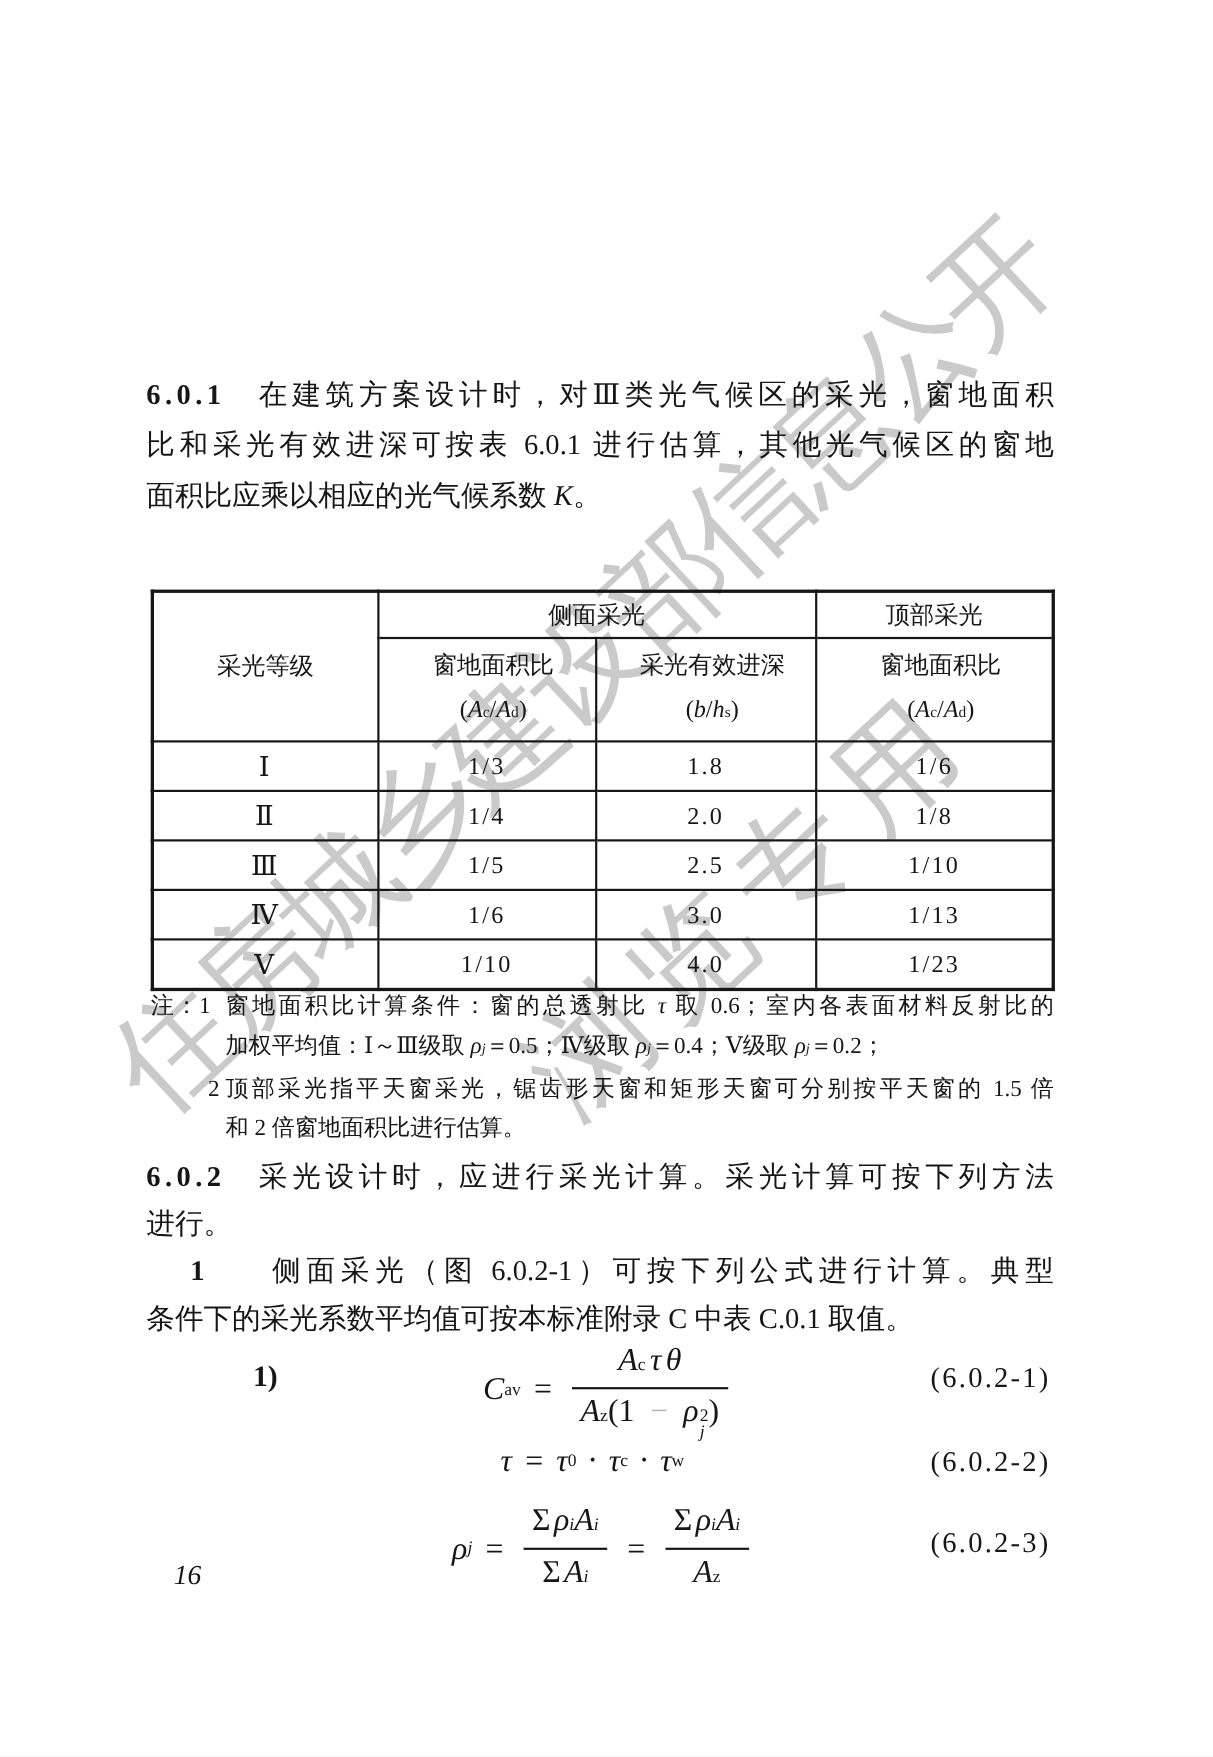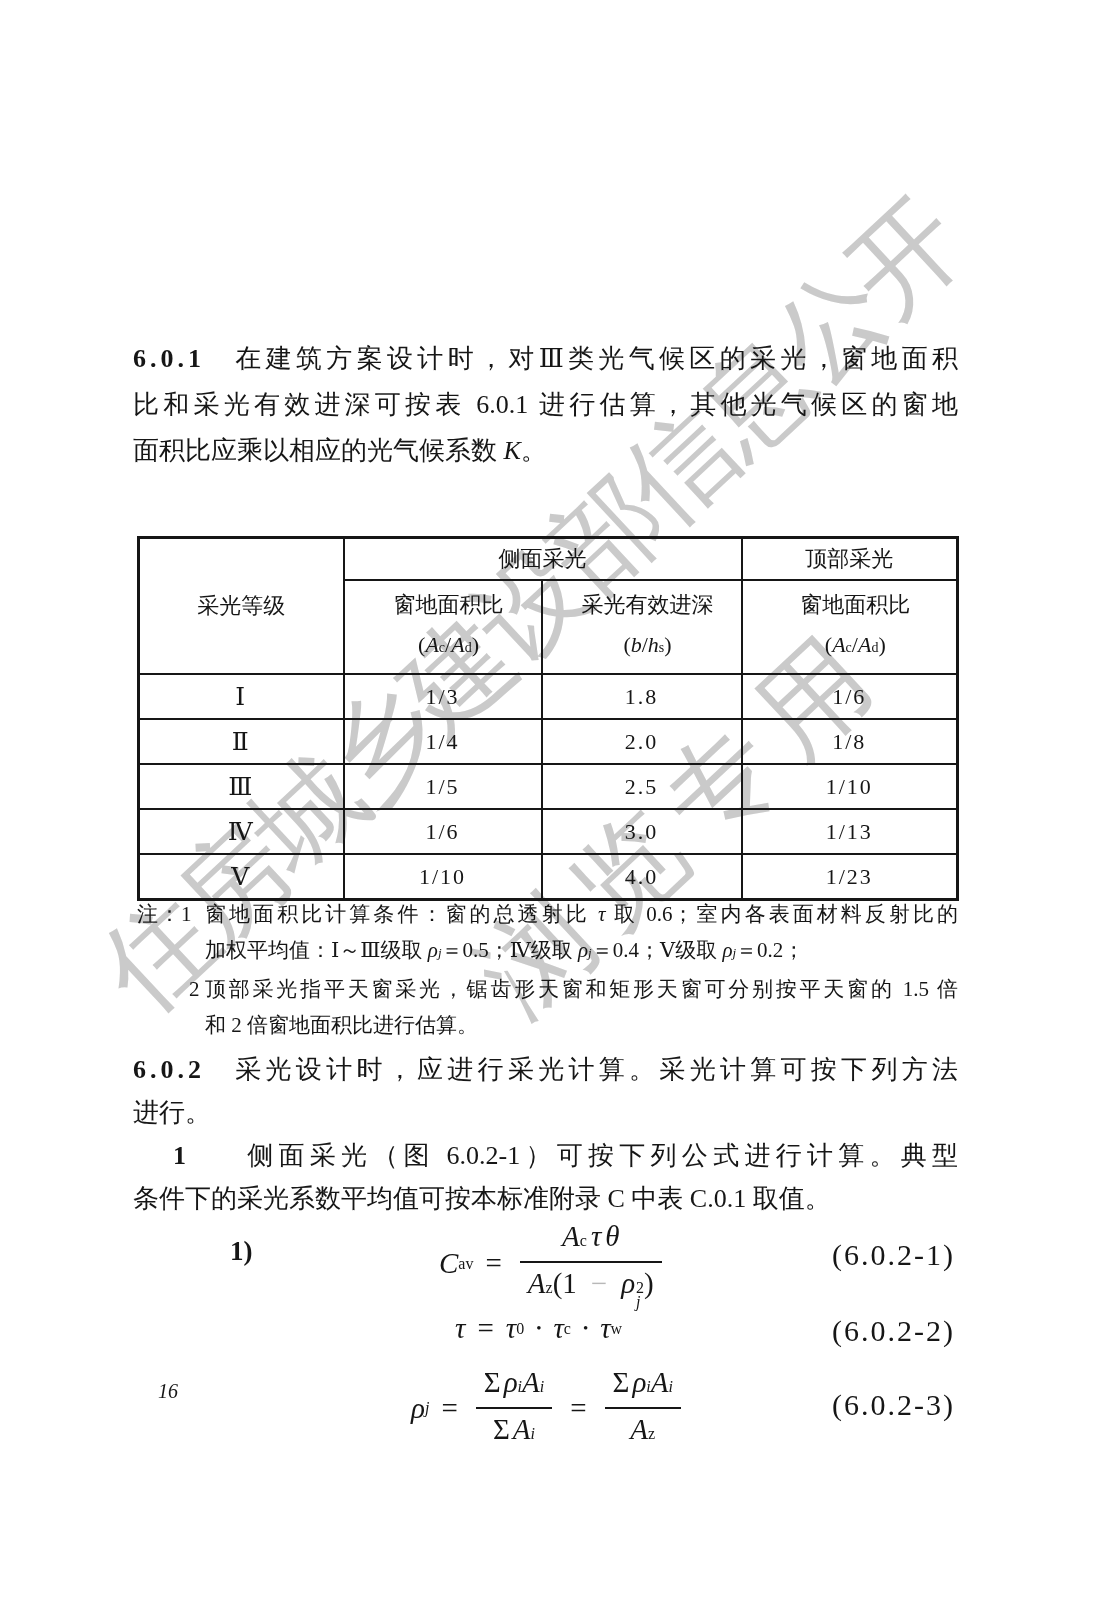--- a/index.html
+++ b/index.html
@@ -47,38 +47,38 @@
   .msub{font-size:14px;}
   
   .notes{position:absolute;left:137px;top:896px;width:822px;font-size:21px;}
   .nline{position:relative;margin-left:68px;width:753px;line-height:36px;}
   .nhead{position:absolute;left:-68px;top:0;letter-spacing:1px;}
   .nnum{position:absolute;left:-16px;top:0;}
   .nsub{font-size:13px;font-style:italic;}
   
   .frow{position:absolute;left:133px;width:825px;}
   .flabel{position:absolute;left:97px;font-weight:700;font-size:27px;}
-  .eqno{position:absolute;right:3px;font-size:30px;letter-spacing:2px;white-space:nowrap;}
+  .eqno{position:absolute;right:3px;font-size:26px;letter-spacing:2px;white-space:nowrap;}
   .formula{position:absolute;display:flex;align-items:center;font-size:29px;}
   .mv{font-style:italic;}
   .ms{font-size:16px;}
   .msi{font-size:16px;font-style:italic;}
   .frac{display:inline-flex;flex-direction:column;align-items:center;margin:0 6px;vertical-align:middle;}
   .fbar{align-self:stretch;border-top:2px solid #161616;margin:2px 0;height:0;}
   .fnum,.fden{display:flex;align-items:baseline;justify-content:center;padding:0 8px;line-height:36px;}
   .eqsign{margin:0 12px;}
   .mdot{font-size:15px;margin:0 12px;}
   .faint{opacity:.3;margin:0 14px;}
   .stack{display:inline-flex;flex-direction:column;align-items:flex-start;
     font-size:16px;line-height:14px;vertical-align:-8px;margin-left:1px;}
   .stack .ssup{font-style:normal;}
   .stack .ssub{font-style:italic;}
   .sigma{font-style:normal;margin-right:3px;}
   
-  .pgnum{position:absolute;left:158px;top:1380px;font-size:20px;font-style:italic;}
+  .pgnum{position:absolute;left:158px;top:1419px;font-size:25px;font-style:italic;}
 </style>
 </head>
 <body>
 
 <div class="page">
 
   <div class="wm wm1">住房城乡建设部信息公开</div>
   <div class="wm wm2">浏览专用</div>
 
   <div class="content">

